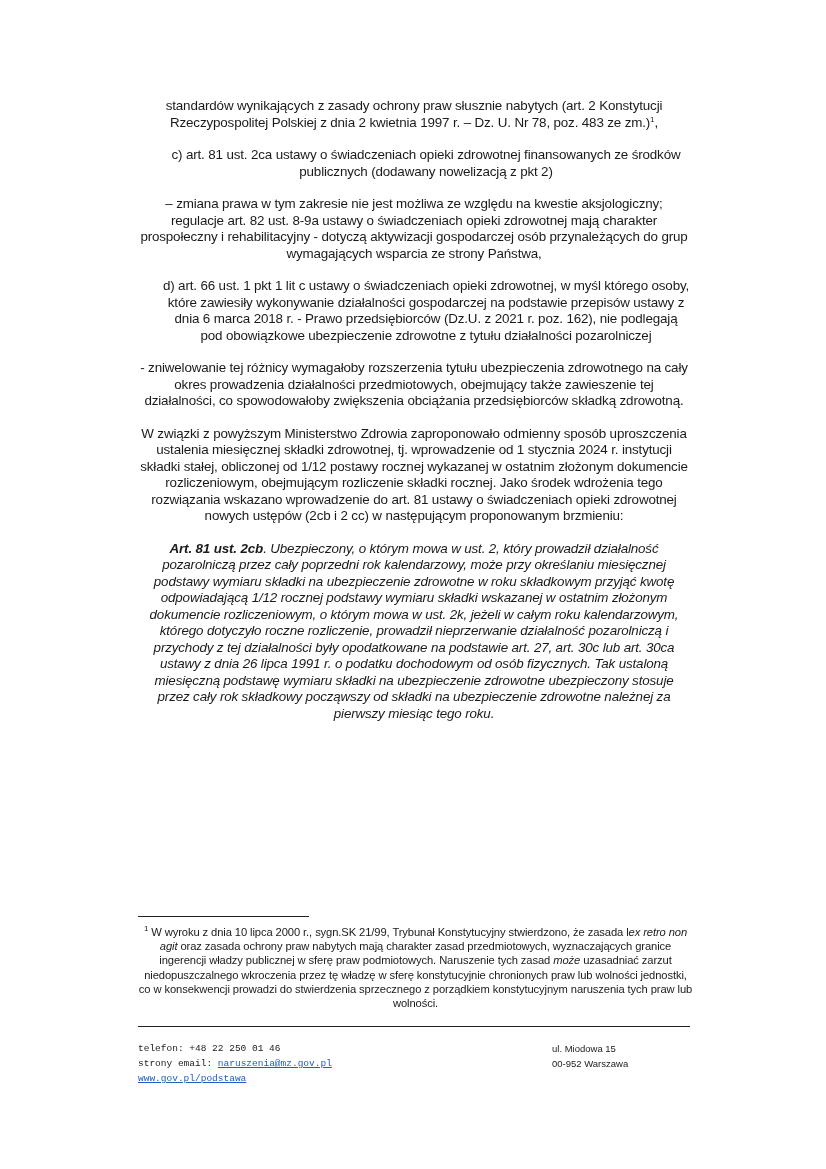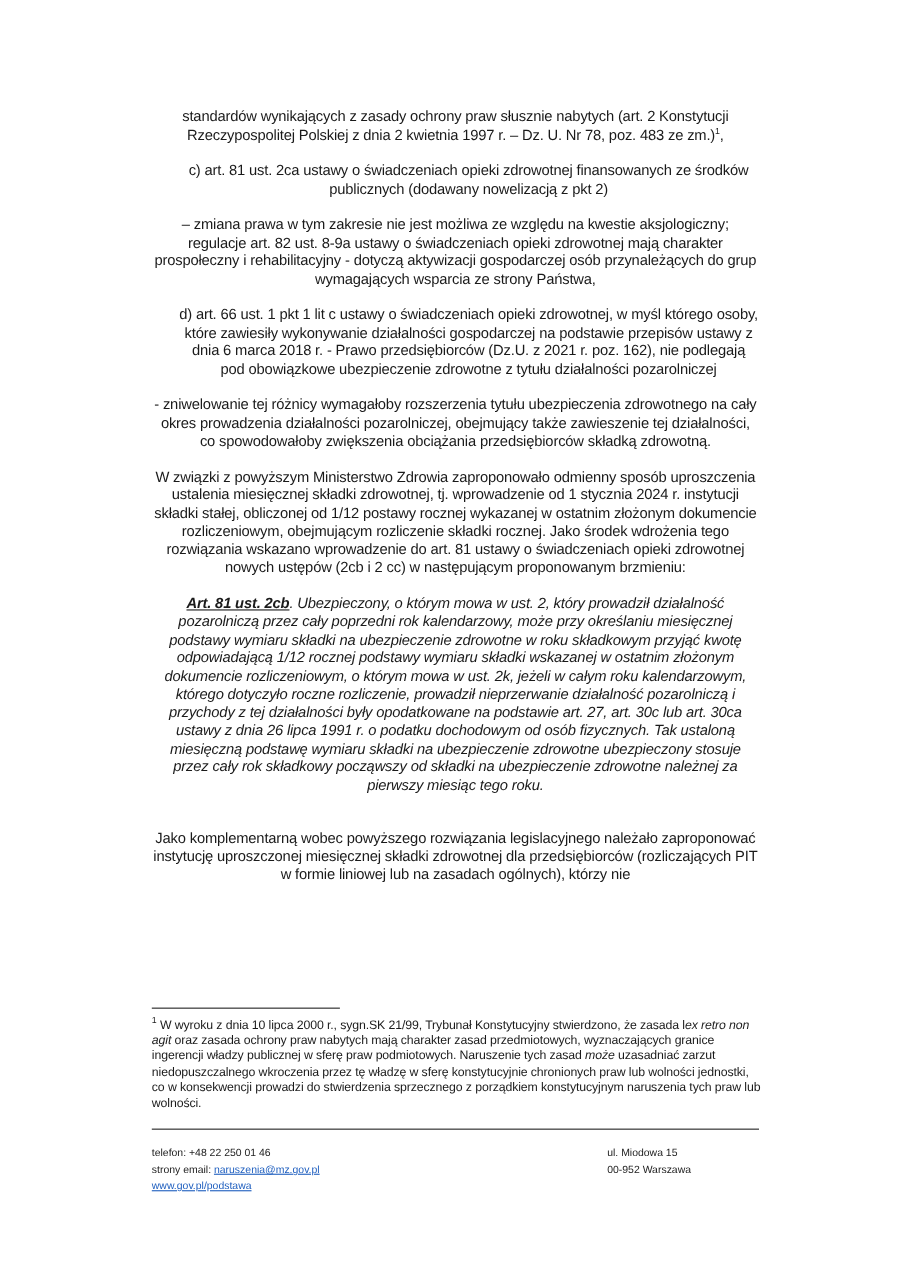--- a/index.html
+++ b/index.html
@@ -3,52 +3,51 @@
 <meta charset="utf-8">
 <style>
   html, body { margin: 0; padding: 0; background: #ffffff; }
   body { width: 826px; height: 1169px; position: relative; overflow: hidden;
          font-family: "Liberation Sans", sans-serif; color: #1a1a1a; }
   .page { position: absolute; left: 138px; top: 98px; width: 552px; text-align: center; }
   p { margin: 0; font-size: 13.4px; line-height: 16.5px; letter-spacing: -0.15px; }
   .gap { height: 16px; }
   .indent { margin-left: 24px; }
   .ital { font-style: italic; }
-  .bold-ital { font-weight: bold; font-style: italic; text-decoration: underline; }
+  .bold-ital { font-weight: bold; font-style: italic; }
   sup { font-size: 8px; vertical-align: 5px; line-height: 0; }
   .fn-sep { position: absolute; left: 138px; top: 916px; width: 171px; border-top: 1px solid #222; }
   .footnote { position: absolute; left: 138px; top: 925px; width: 555px; }
-  .footnote p { font-size: 11.2px; line-height: 14.2px; letter-spacing: -0.1px; }
+  .footnote p { font-size: 11.2px; line-height: 14.2px; letter-spacing: -0.1px; text-align: center; }
   .footer-rule { position: absolute; left: 138px; top: 1026px; width: 552px; border-top: 1px solid #222; }
   .footer { position: absolute; left: 138px; top: 1041px; width: 552px; font-size: 9.5px; line-height: 15px; color: #222; }
-  .footer .left { position: absolute; left: 0; top: 0; }
+  .footer .left { position: absolute; left: 0; top: 0; font-family: Liberation Mono, monospace; }
   .footer .right { position: absolute; left: 414px; top: 0; }
   .footer a { color: #1f5fbf; text-decoration: underline; }
   .footer div { white-space: nowrap; }
 </style>
 </head>
 <body>
 
 <div class="page">
   <p><span>standardów wynikających z zasady ochrony praw słusznie nabytych (art. 2 Konstytucji Rzeczypospolitej Polskiej z dnia 2 kwietnia 1997 r. – Dz. U. Nr 78, poz. 483 ze zm.)</span><sup>1</sup><span>,</span></p>
   <div class="gap"></div>
   <p class="indent">c) art. 81 ust. 2ca ustawy o świadczeniach opieki zdrowotnej finansowanych ze środków publicznych (dodawany nowelizacją z pkt 2)</p>
   <div class="gap"></div>
   <p>– zmiana prawa w tym zakresie nie jest możliwa ze względu na kwestie aksjologiczny; regulacje art. 82 ust. 8-9a ustawy o świadczeniach opieki zdrowotnej mają charakter prospołeczny i rehabilitacyjny - dotyczą aktywizacji gospodarczej osób przynależących do grup wymagających wsparcia ze strony Państwa,</p>
   <div class="gap"></div>
   <p class="indent">d) art. 66 ust. 1 pkt 1 lit c ustawy o świadczeniach opieki zdrowotnej, w myśl którego osoby, które zawiesiły wykonywanie działalności gospodarczej na podstawie przepisów ustawy z dnia 6 marca 2018 r. - Prawo przedsiębiorców (Dz.U. z 2021 r. poz. 162), nie podlegają pod obowiązkowe ubezpieczenie zdrowotne z tytułu działalności pozarolniczej</p>
   <div class="gap"></div>
-  <p>- zniwelowanie tej różnicy wymagałoby rozszerzenia tytułu ubezpieczenia zdrowotnego na cały okres prowadzenia działalności pozarolniczej, obejmujący także zawieszenie tej działalności, co spowodowałoby zwiększenia obciążania przedsiębiorców składką zdrowotną.</p>
+  <p>- zniwelowanie tej różnicy wymagałoby rozszerzenia tytułu ubezpieczenia zdrowotnego na cały okres prowadzenia działalności przedmiotowych, obejmujący także zawieszenie tej działalności, co spowodowałoby zwiększenia obciążania przedsiębiorców składką zdrowotną.</p>
   <div class="gap"></div>
   <p>W związki z powyższym Ministerstwo Zdrowia zaproponowało odmienny sposób uproszczenia ustalenia miesięcznej składki zdrowotnej, tj. wprowadzenie od 1 stycznia 2024 r. instytucji składki stałej, obliczonej od 1/12 postawy rocznej wykazanej w ostatnim złożonym dokumencie rozliczeniowym, obejmującym rozliczenie składki rocznej. Jako środek wdrożenia tego rozwiązania wskazano wprowadzenie do art. 81 ustawy o świadczeniach opieki zdrowotnej nowych ustępów (2cb i 2 cc) w następującym proponowanym brzmieniu:</p>
   <div class="gap"></div>
   <p class="ital"><span class="bold-ital">Art. 81 ust. 2cb</span><span>. Ubezpieczony, o którym mowa w ust. 2, który prowadził działalność pozarolniczą przez cały poprzedni rok kalendarzowy, może przy określaniu miesięcznej podstawy wymiaru składki na ubezpieczenie zdrowotne w roku składkowym przyjąć kwotę odpowiadającą 1/12 rocznej podstawy wymiaru składki wskazanej w ostatnim złożonym dokumencie rozliczeniowym, o którym mowa w ust. 2k, jeżeli w całym roku kalendarzowym, którego dotyczyło roczne rozliczenie, prowadził nieprzerwanie działalność pozarolniczą i przychody z tej działalności były opodatkowane na podstawie art. 27, art. 30c lub art. 30ca ustawy z dnia 26 lipca 1991 r. o podatku dochodowym od osób fizycznych. Tak ustaloną miesięczną podstawę wymiaru składki na ubezpieczenie zdrowotne ubezpieczony stosuje przez cały rok składkowy począwszy od składki na ubezpieczenie zdrowotne należnej za pierwszy miesiąc tego roku.</span></p>
   <div class="gap"></div>
   <div class="gap"></div>
-  <p>Jako komplementarną wobec powyższego rozwiązania legislacyjnego należało zaproponować instytucję uproszczonej miesięcznej składki zdrowotnej dla przedsiębiorców (rozliczających PIT w formie liniowej lub na zasadach ogólnych), którzy nie</p>
 </div>
 
 <div class="fn-sep"></div>
 
 <div class="footnote">
   <p><sup>1</sup><span> W wyroku z dnia 10 lipca 2000 r., sygn.SK 21/99, Trybunał Konstytucyjny stwierdzono, że zasada l</span><i>ex retro non agit</i><span> oraz zasada ochrony praw nabytych mają charakter zasad przedmiotowych, wyznaczających granice ingerencji władzy publicznej w sferę praw podmiotowych. Naruszenie tych zasad </span><i>może</i><span> uzasadniać zarzut niedopuszczalnego wkroczenia przez tę władzę w sferę konstytucyjnie chronionych praw lub wolności jednostki, co w konsekwencji prowadzi do stwierdzenia sprzecznego z porządkiem konstytucyjnym naruszenia tych praw lub wolności.</span></p>
 </div>
 
 <div class="footer-rule"></div>
 

